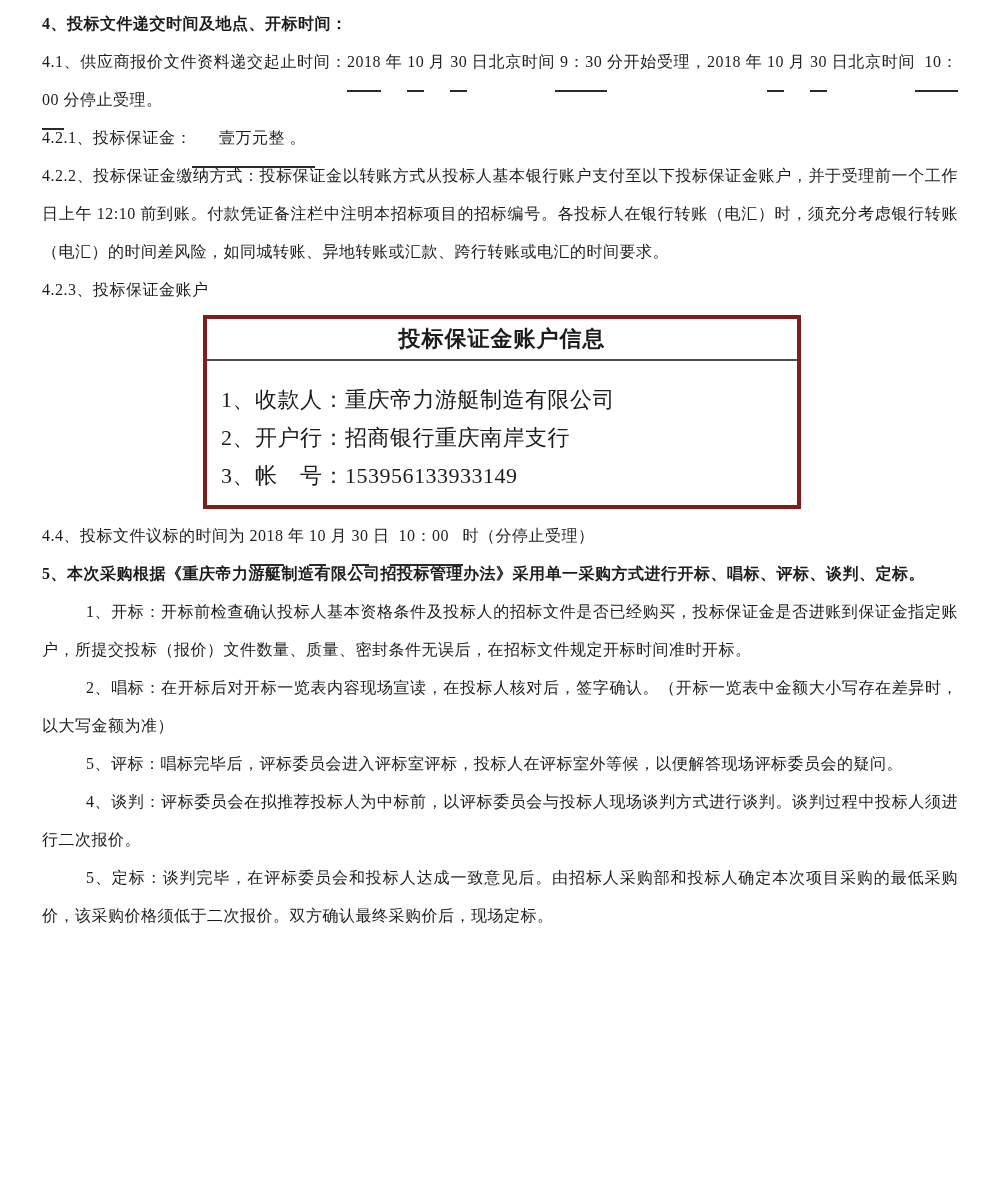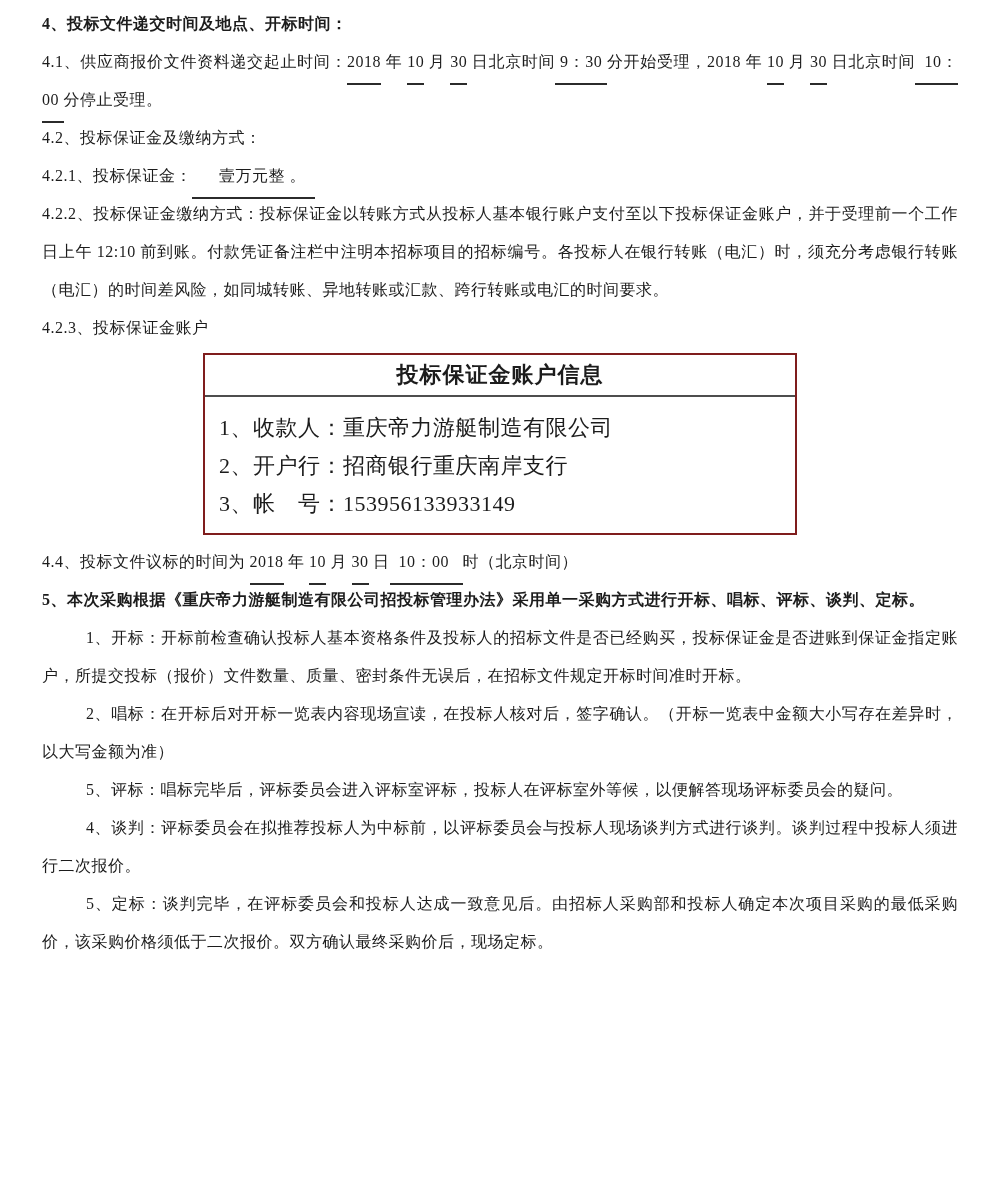--- a/index.html
+++ b/index.html
@@ -13,64 +13,63 @@
     margin: 0;
     font-size: 16px;
     line-height: 38px;
     text-align: justify;
     letter-spacing: 0.5px;
   }
   p.para.bold { font-weight: bold; }
   p.para.indent { text-indent: 44px; }
   span.u {
     border-bottom: 2px solid #2b2b2b;
-    padding-bottom: 13px;
+    padding-bottom: 20px;
     font-family: Liberation Serif, serif;
   }
   .acct-table {
     width: 590px;
     margin: 6px 12px 8px 161px;
-    border: 2px solid #7f1d1d;
+    border: 4px solid #7f1d1d;
   }
   .acct-header {
     font-size: 22px;
     font-weight: bold;
     text-align: center;
     line-height: 40px;
     border-bottom: 2px solid #4d4d4d;
     letter-spacing: 1px;
   }
-  .acct-body { padding: 12px 14px 10px 14px; }
+  .acct-body { padding: 20px 14px 10px 14px; }
   .acct-row {
     margin: 0;
     font-size: 22px;
     line-height: 38px;
     letter-spacing: 0.5px;
   }
 </style>
 </head>
 <body>
 
 <div class="page">
   <div id="doc-body">
       <p class="para bold"><span>4、投标文件递交时间及地点、开标时间：</span></p>
       <p class="para"><span>4.1、供应商报价文件资料递交起止时间：</span><span class="u">2018</span><span> 年 </span><span class="u">10</span><span> 月 </span><span class="u">30</span><span> 日北京时间</span><span class="u">&nbsp;9：30&nbsp;</span><span>分开始受理，2018 年 </span><span class="u">10</span><span> 月 </span><span class="u">30</span><span> 日北京时间</span><span class="u">&nbsp;&nbsp;10：00&nbsp;</span><span>分停止受理。</span></p>
-      <p class="para"><span>4.2、投标保证金及缴纳方式：</span></p>
       <p class="para"><span>4.2.1、投标保证金：</span><span class="u">&nbsp;&nbsp;&nbsp;&nbsp;&nbsp;&nbsp;壹万元整&nbsp;。&nbsp;&nbsp;</span></p>
       <p class="para"><span>4.2.2、投标保证金缴纳方式：投标保证金以转账方式从投标人基本银行账户支付至以下投标保证金账户，并于受理前一个工作日上午 12:10 前到账。付款凭证备注栏中注明本招标项目的招标编号。各投标人在银行转账（电汇）时，须充分考虑银行转账（电汇）的时间差风险，如同城转账、异地转账或汇款、跨行转账或电汇的时间要求。</span></p>
       <p class="para"><span>4.2.3、投标保证金账户</span></p>
       <div class="acct-table">
         <div class="acct-header">投标保证金账户信息</div>
         <div class="acct-body">
           <p class="acct-row">1、收款人：重庆帝力游艇制造有限公司</p>
           <p class="acct-row">2、开户行：招商银行重庆南岸支行</p>
           <p class="acct-row">3、帐　号：153956133933149</p>
         </div>
       </div>
-      <p class="para"><span>4.4、投标文件议标的时间为 </span><span class="u">2018</span><span> 年 </span><span class="u">10</span><span> 月 </span><span class="u">30</span><span> 日</span><span class="u">&nbsp;&nbsp;10：00&nbsp;&nbsp;&nbsp;</span><span>时（北京时间）</span></p>
+      <p class="para"><span>4.4、投标文件议标的时间为 </span><span class="u">2018</span><span> 年 </span><span class="u">10</span><span> 月 </span><span class="u">30</span><span> 日</span><span class="u">&nbsp;&nbsp;10：00&nbsp;&nbsp;&nbsp;</span><span>时（分停止受理）</span></p>
       <p class="para bold"><span>5、本次采购根据《重庆帝力游艇制造有限公司招投标管理办法》采用单一采购方式进行开标、唱标、评标、谈判、定标。</span></p>
       <p class="para indent"><span>1、开标：开标前检查确认投标人基本资格条件及投标人的招标文件是否已经购买，投标保证金是否进账到保证金指定账户，所提交投标（报价）文件数量、质量、密封条件无误后，在招标文件规定开标时间准时开标。</span></p>
       <p class="para indent"><span>2、唱标：在开标后对开标一览表内容现场宣读，在投标人核对后，签字确认。（开标一览表中金额大小写存在差异时，以大写金额为准）</span></p>
       <p class="para indent"><span>5、评标：唱标完毕后，评标委员会进入评标室评标，投标人在评标室外等候，以便解答现场评标委员会的疑问。</span></p>
       <p class="para indent"><span>4、谈判：评标委员会在拟推荐投标人为中标前，以评标委员会与投标人现场谈判方式进行谈判。谈判过程中投标人须进行二次报价。</span></p>
       <p class="para indent"><span>5、定标：谈判完毕，在评标委员会和投标人达成一致意见后。由招标人采购部和投标人确定本次项目采购的最低采购价，该采购价格须低于二次报价。双方确认最终采购价后，现场定标。</span></p>
     </div>
 </div>
 
 </body></html>

